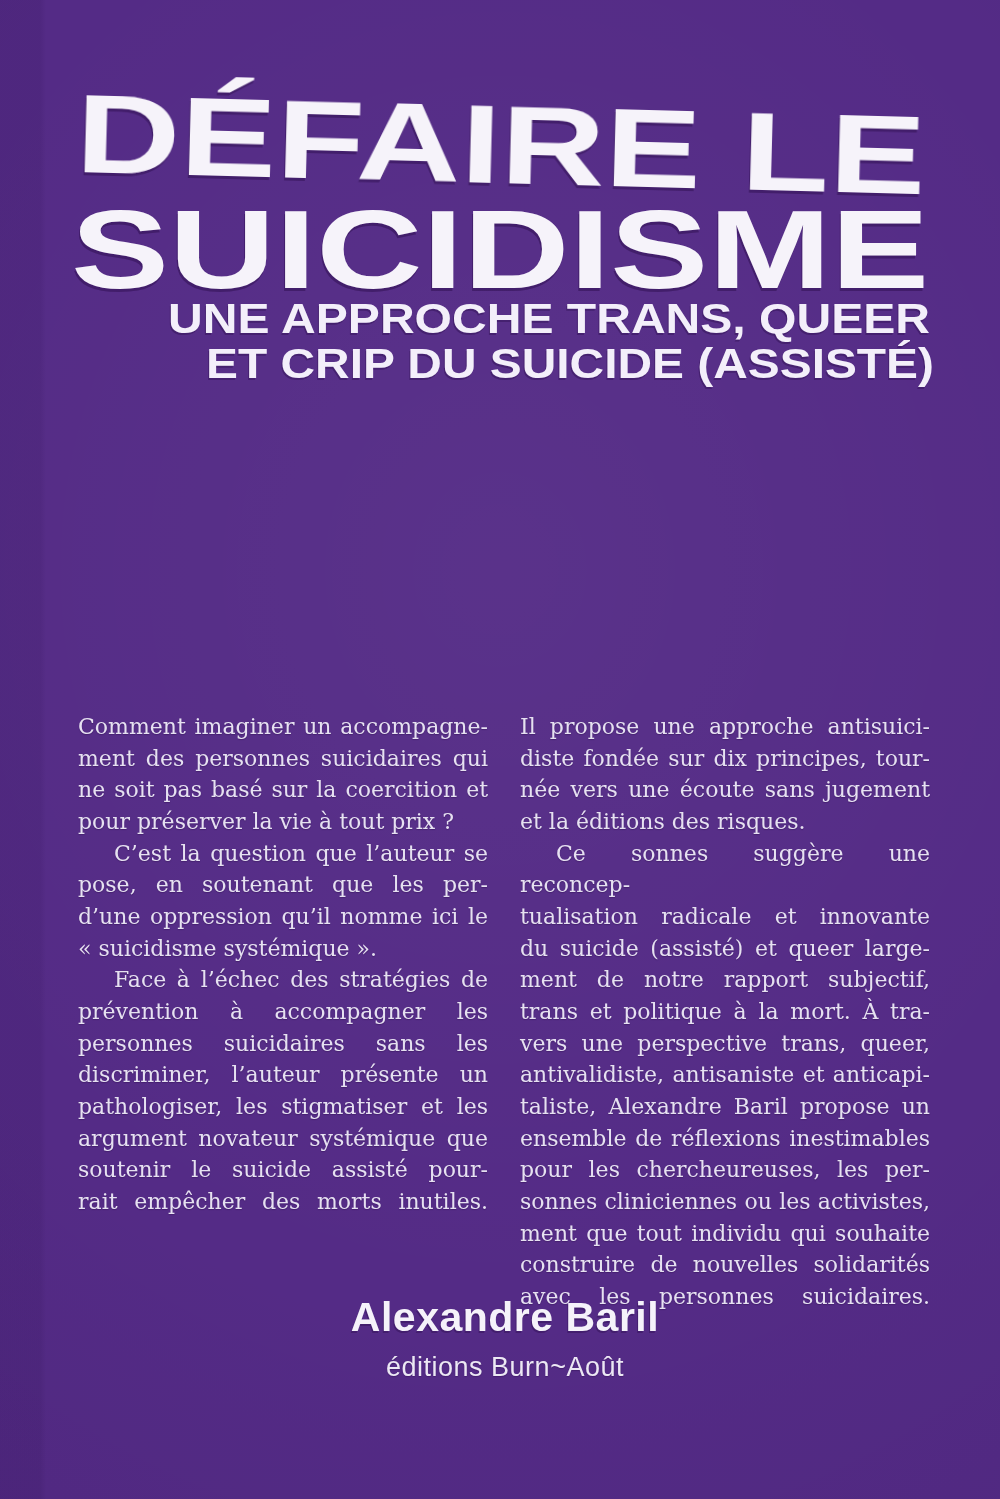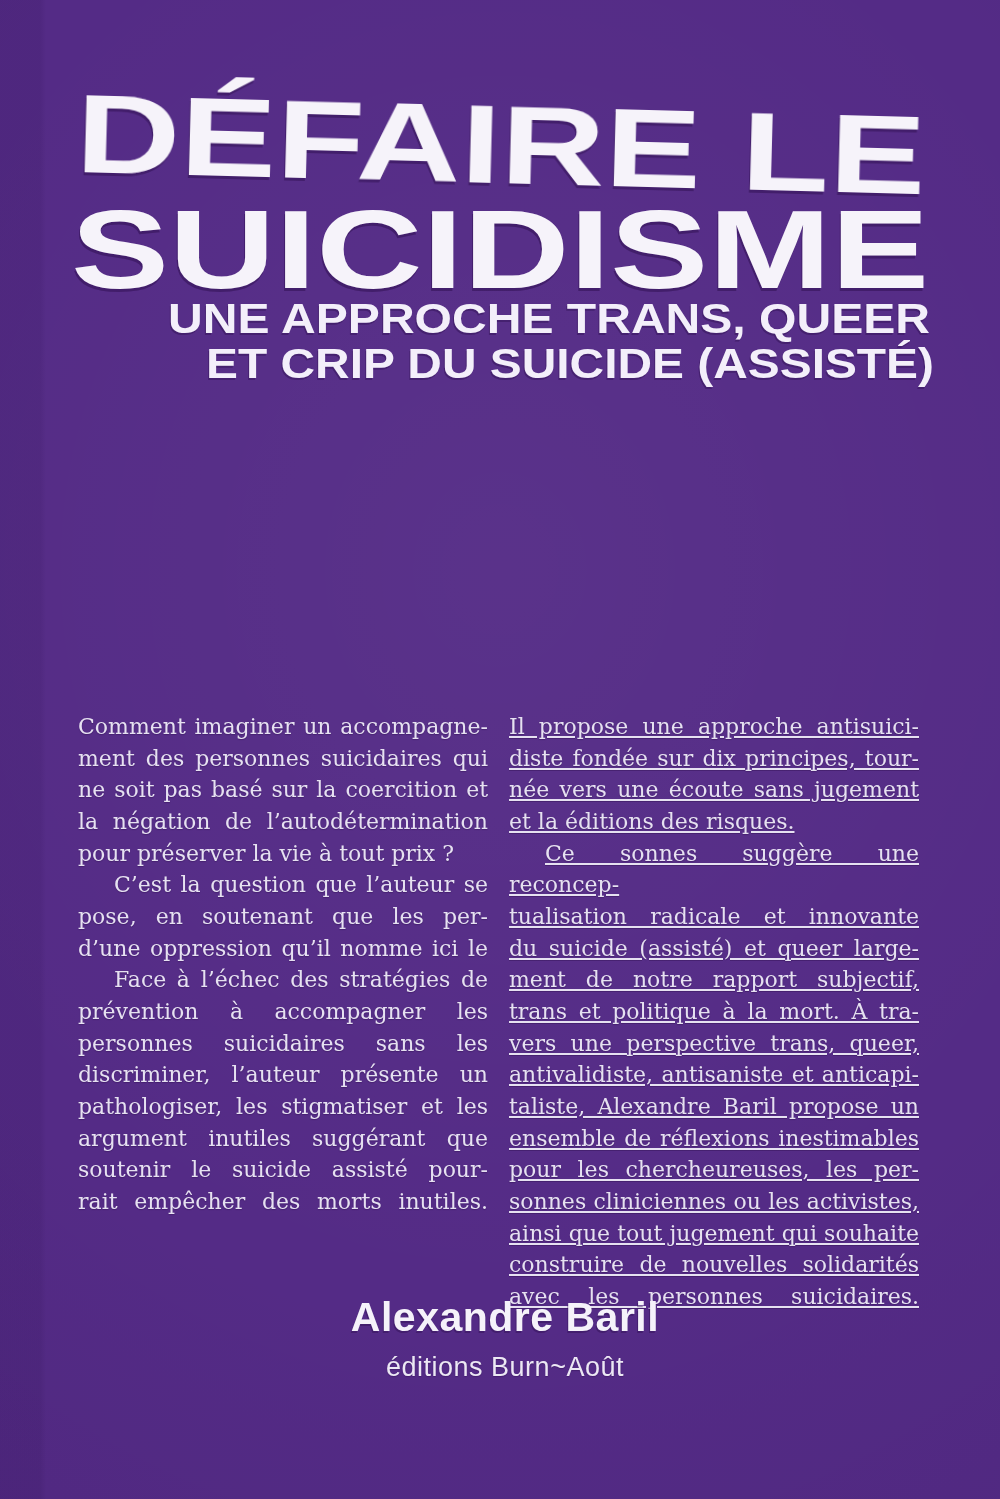--- a/index.html
+++ b/index.html
@@ -42,21 +42,21 @@
     position: absolute;
     top: 711px;
     width: 410px;
     color: #e6e1f1;
     font-family: "DejaVu Serif", serif;
     font-size: 22px;
     line-height: 31.65px;
     text-shadow: 0 1px 1px rgba(40,10,70,0.35);
   }
   .column-left  { left: 78px;  }
-  .column-right { left: 509px; text-decoration: underline; }
+  .column-right { left: 520px; }
 
   .line {
     text-align: justify;
     text-align-last: justify;
     white-space: normal;
   }
   .line.nofill { text-align-last: left; }
   .line.indent { text-indent: 36px; }
 
   .author {
@@ -96,52 +96,52 @@
     <text class="title-text" x="75" y="172" textLength="850" lengthAdjust="spacingAndGlyphs" transform="rotate(1.5 75 172)">DÉFAIRE LE</text>
     <text class="title-text" x="71" y="288" textLength="858" lengthAdjust="spacingAndGlyphs">SUICIDISME</text>
     <text class="subtitle-text" x="930" y="333" text-anchor="end" textLength="762" lengthAdjust="spacingAndGlyphs">UNE APPROCHE TRANS, QUEER</text>
     <text class="subtitle-text" x="934" y="378" text-anchor="end" textLength="728" lengthAdjust="spacingAndGlyphs">ET CRIP DU SUICIDE (ASSISTÉ)</text>
   </svg>
 
   <div class="column column-left">
       <div class="line">Comment imaginer un accompagne-</div>
       <div class="line">ment des personnes suicidaires qui</div>
       <div class="line">ne soit pas basé sur la coercition et</div>
-      <div class="line">la négation de l’autodétermination</div>
       <div class="line nofill">pour préserver la vie à tout prix ?</div>
       <div class="line indent">C’est la question que l’auteur se</div>
       <div class="line">pose, en soutenant que les per-</div>
       <div class="line">d’une oppression qu’il nomme ici le</div>
+      <div class="line nofill">« suicidisme systémique ».</div>
       <div class="line indent">Face à l’échec des stratégies de</div>
       <div class="line">prévention à accompagner les</div>
       <div class="line">personnes suicidaires sans les</div>
       <div class="line">discriminer, l’auteur présente un</div>
       <div class="line">pathologiser, les stigmatiser et les</div>
-      <div class="line">argument inutiles suggérant que</div>
+      <div class="line">argument novateur systémique que</div>
       <div class="line">soutenir le suicide assisté pour-</div>
       <div class="line">rait empêcher des morts inutiles.</div>
     </div>
 
   <div class="column column-right">
       <div class="line">Il propose une approche antisuici-</div>
       <div class="line">diste fondée sur dix principes, tour-</div>
       <div class="line">née vers une écoute sans jugement</div>
       <div class="line nofill">et la éditions des risques.</div>
       <div class="line indent">Ce sonnes suggère une reconcep-</div>
       <div class="line">tualisation radicale et innovante</div>
       <div class="line">du suicide (assisté) et queer large-</div>
       <div class="line">ment de notre rapport subjectif,</div>
       <div class="line">trans et politique à la mort. À tra-</div>
       <div class="line">vers une perspective trans, queer,</div>
       <div class="line">antivalidiste, antisaniste et anticapi-</div>
       <div class="line">taliste, Alexandre Baril propose un</div>
       <div class="line">ensemble de réflexions inestimables</div>
       <div class="line">pour les chercheureuses, les per-</div>
       <div class="line">sonnes cliniciennes ou les activistes,</div>
-      <div class="line">ainsi que tout jugement qui souhaite</div>
+      <div class="line">ment que tout individu qui souhaite</div>
       <div class="line">construire de nouvelles solidarités</div>
       <div class="line">avec les personnes suicidaires.</div>
     </div>
 
   <div class="author">Alexandre Baril</div>
 
   <div class="publisher">éditions Burn~Août</div>
 
 </div>
 

